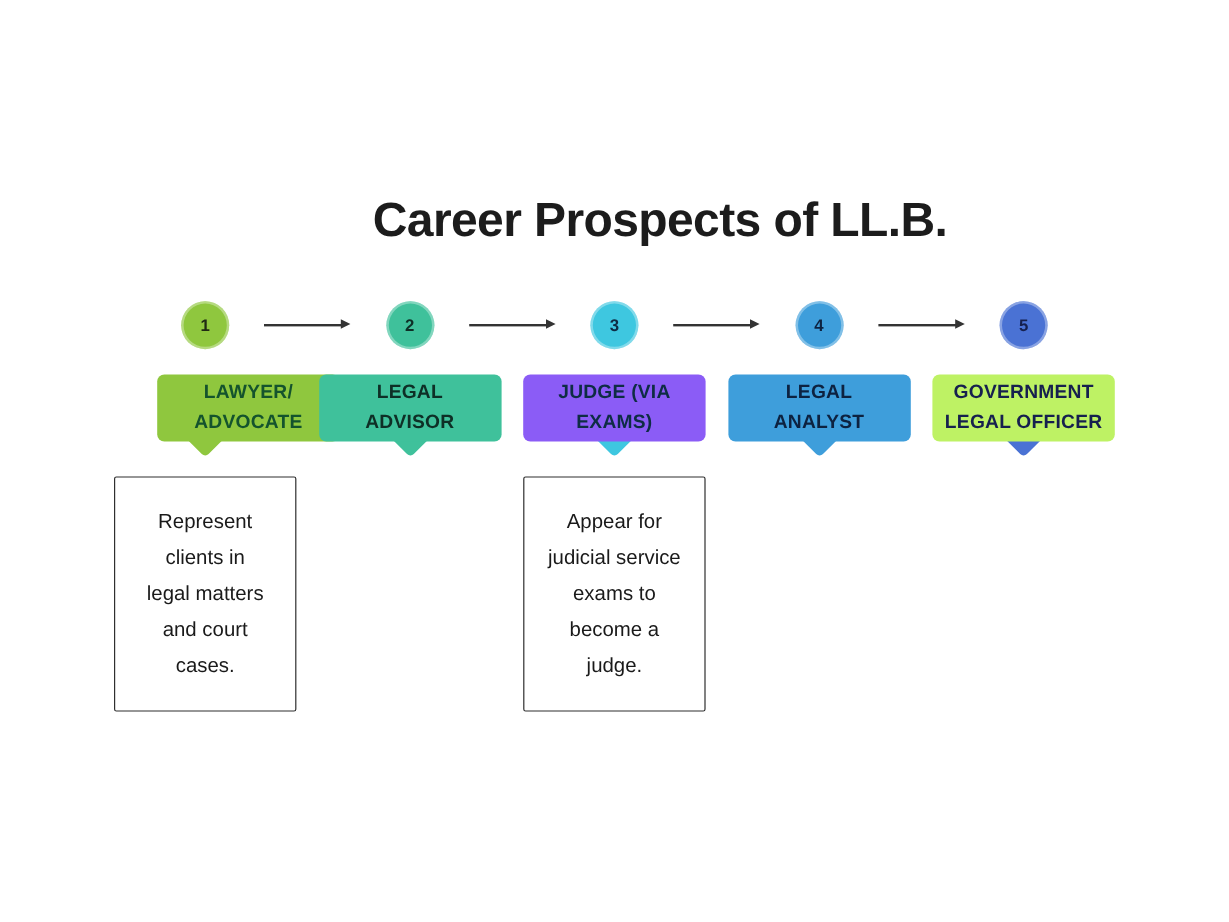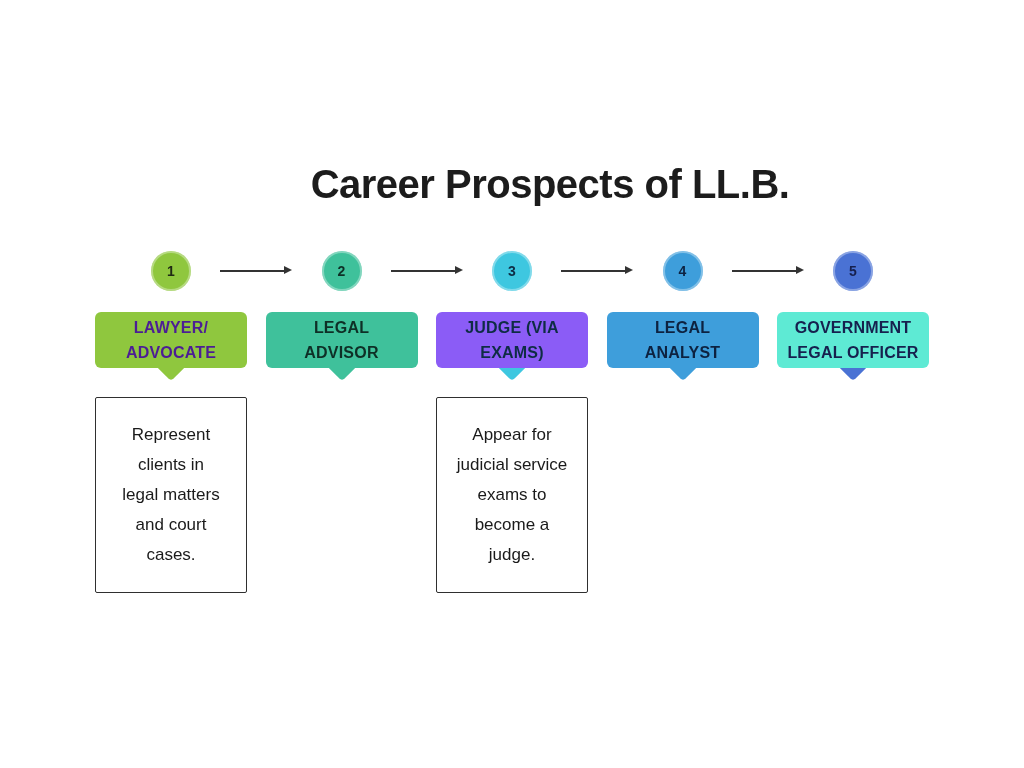--- a/index.html
+++ b/index.html
@@ -124,21 +124,21 @@
 </head>
 <body>
 
 <div class="canvas" style="--bg: #ffffff; --title-color: #1c1c1c; --arrow-color: #333333; --desc-color: #1a1a1a; --desc-border: #2f2f2f;">
 
   <div class="title">Career Prospects of LL.B.</div>
 
   <div class="col" style="left:95px">
     <div class="circle" style="background: rgb(143, 199, 62); color: rgb(32, 42, 20);">1</div>
     <div class="tail" style="background: rgb(143, 199, 62);"></div>
-    <div class="bubble" style="background: rgb(143, 199, 62); color: #4c1d95;">
+    <div class="bubble" style="background: rgb(143, 199, 62); color: #14532d; margin-left: 36px;">
       <span>LAWYER/
 ADVOCATE</span>
     </div>
     <div class="descbox">
       <span>Represent
 clients in
 legal matters
 and court
 cases.</span>
     </div>
@@ -174,21 +174,21 @@
     <div class="tail" style="background: rgb(62, 158, 219);"></div>
     <div class="bubble" style="background: rgb(62, 158, 219); color: rgb(13, 34, 64);">
       <span>LEGAL
 ANALYST</span>
     </div>
   </div>
 
   <div class="col" style="left:777px">
     <div class="circle" style="background: rgb(74, 114, 212); color: rgb(22, 32, 78);">5</div>
     <div class="tail" style="background: rgb(74, 114, 212);"></div>
-    <div class="bubble" style="background: #5eead4; color: rgb(22, 32, 78);">
+    <div class="bubble" style="background: #bef264; color: rgb(22, 32, 78);">
       <span>GOVERNMENT
 LEGAL OFFICER</span>
     </div>
   </div>
 
   <div class="arrow" style="left:220px">
     <span class="arrow-line"></span>
     <span class="arrow-head"></span>
   </div>
   <div class="arrow" style="left:391px">

